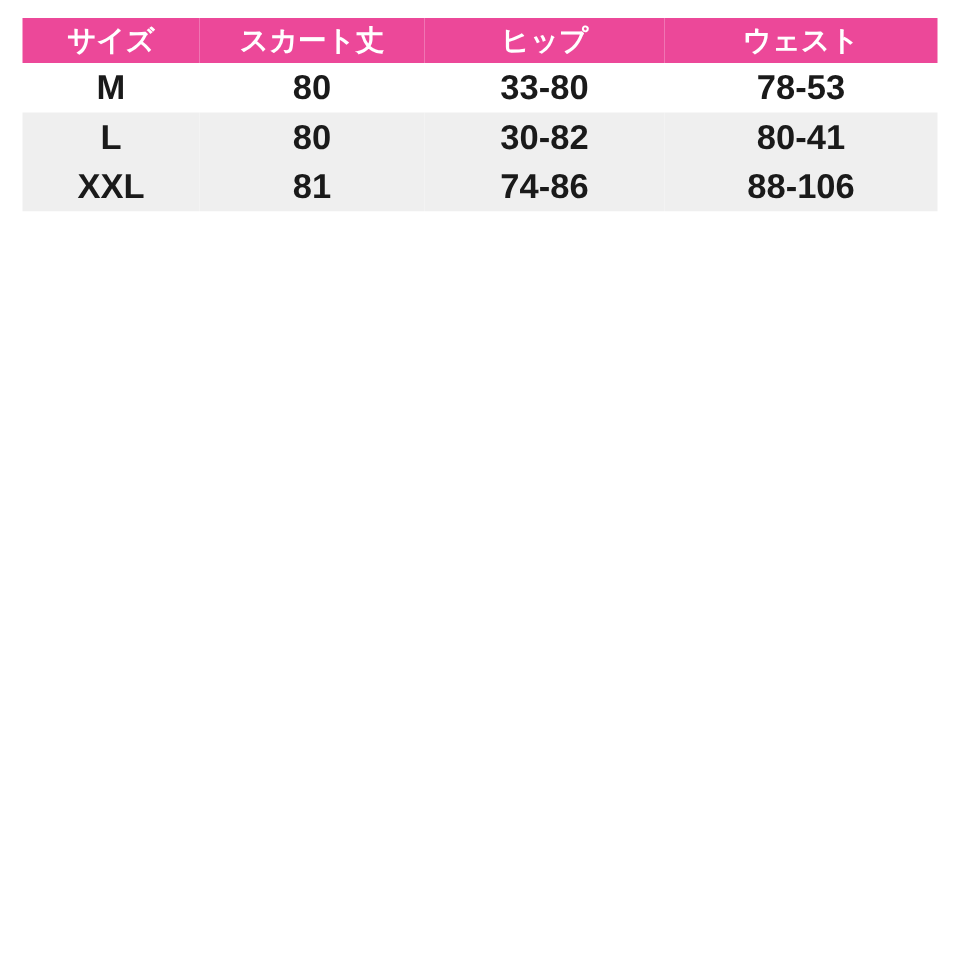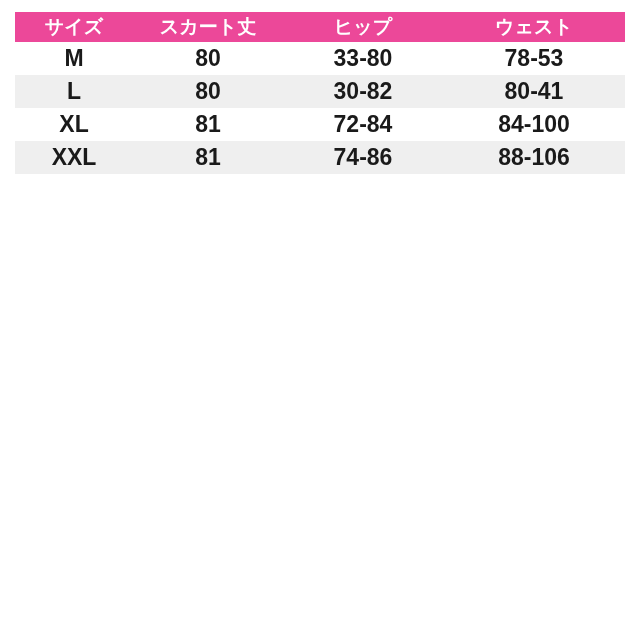--- a/index.html
+++ b/index.html
@@ -92,26 +92,20 @@
         <td>80</td>
         <td>33-80</td>
         <td>78-53</td>
       </tr>
       <tr class="alt">
         <td>L</td>
         <td>80</td>
         <td>30-82</td>
         <td>80-41</td>
       </tr>
-      <tr class="">
-        <td>XL</td>
-        <td>81</td>
-        <td>72-84</td>
-        <td>84-100</td>
-      </tr>
       <tr class="alt">
         <td>XXL</td>
         <td>81</td>
         <td>74-86</td>
         <td>88-106</td>
       </tr>
     </tbody>
   </table>
 </div>
 

